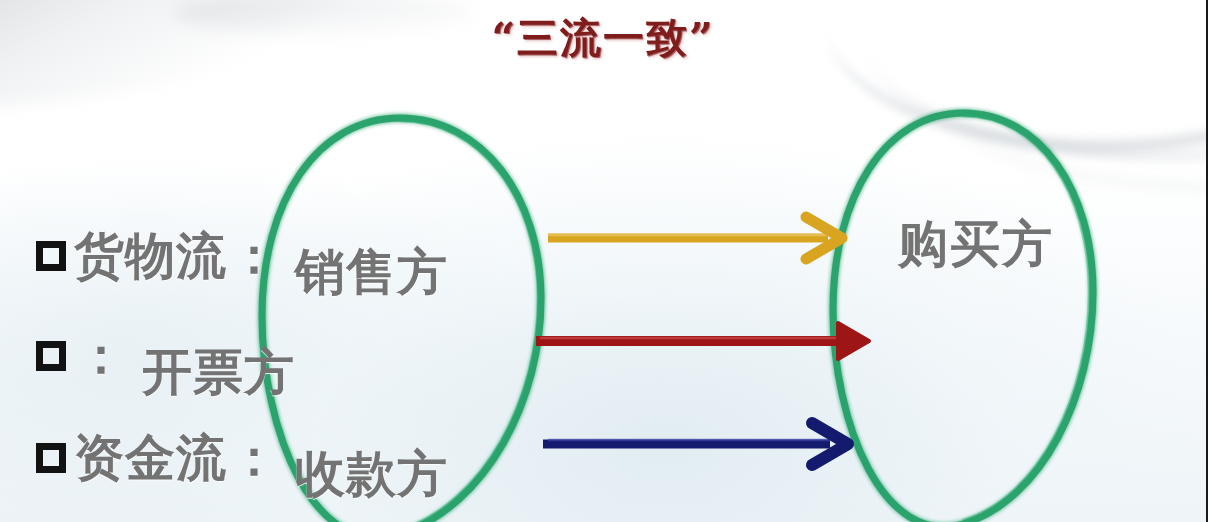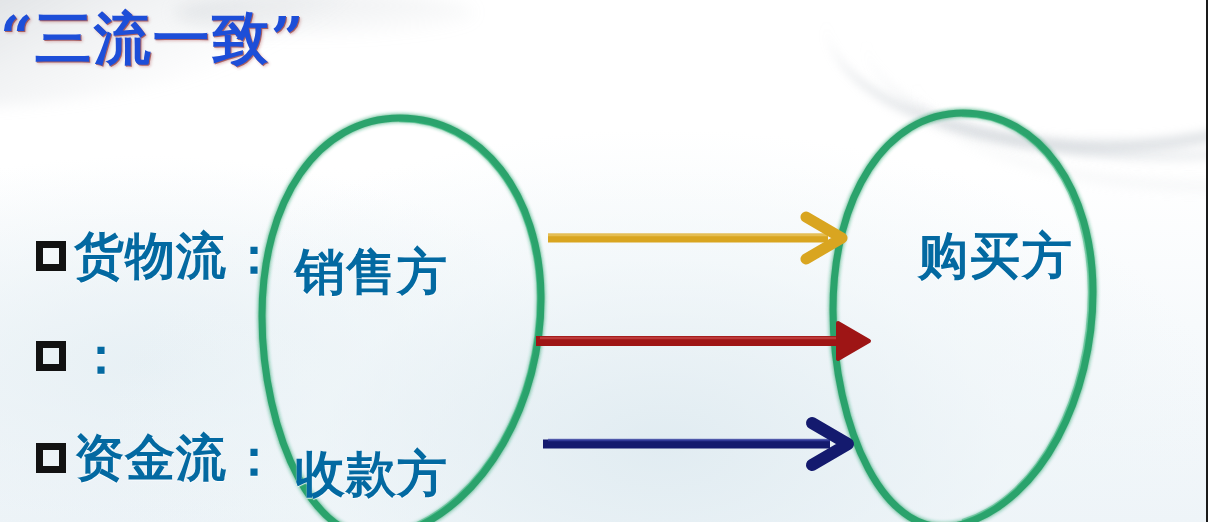--- a/index.html
+++ b/index.html
@@ -69,26 +69,27 @@
     background: linear-gradient(170deg, rgba(170,178,186,0.28), rgba(255,255,255,0));
     border-radius: 50%;
     filter: blur(8px);
   }
 
   
   .title {
     position: absolute;
     left: 0; right: 0;
     top: 2px;
+    text-align: center;
     font-family: "DejaVu Serif", "Liberation Serif", serif;
     font-weight: 700;
-    font-size: 57px;
+    font-size: 41px;
     line-height: 72px;
     letter-spacing: 2px;
-    color: #1d4ed8;
+    color: #7f1d1d;
     text-shadow:
       1px 1px 0 rgba(120,14,18,0.55),
       2px 2px 3px rgba(160,40,44,0.30),
       0 0 1px rgba(255,255,255,0.8);
     white-space: nowrap;
     user-select: none;
   }
 
   
   .oval-layer {
@@ -100,36 +101,35 @@
   
   .left-col {
     position: absolute;
     left: 36px;
     top: 206px;
     width: 520px;
   }
   .right-col {
     position: absolute;
     left: 898px;
-    top: 206px;
+    top: 194px;
     width: 250px;
-    margin-left: 20px;
   }
   .row {
     height: 100px;
     display: flex;
     align-items: center;
     white-space: nowrap;
   }
   .row.r3 { height: 104px; }
 
   .cjk {
     font-family: "DejaVu Sans", "Liberation Sans", sans-serif;
     font-weight: 700;
-    color: #0369a1;
+    color: #737373;
     font-size: 50px;
     line-height: 1;
     text-shadow: 0 1px 1px rgba(255,255,255,0.9);
   }
   .bullet-box {
     display: inline-block;
     width: 30px;
     height: 30px;
     border: 7px solid #121212;
     box-sizing: border-box;
@@ -221,20 +221,21 @@
     <div class="row">
       <span class="bullet-box"></span>
       <span class="cjk flow-label">货物流</span>
       <span class="cjk colon">：</span>
       <span class="cjk party">销售方</span>
     </div>
 
     <div class="row">
       <span class="bullet-box"></span>
       <span class="cjk colon">：</span>
+      <span class="cjk party">开票方</span>
     </div>
 
     <div class="row r3">
       <span class="bullet-box"></span>
       <span class="cjk flow-label">资金流</span>
       <span class="cjk colon">：</span>
       <span class="cjk party">收款方</span>
     </div>
 
   </div>

